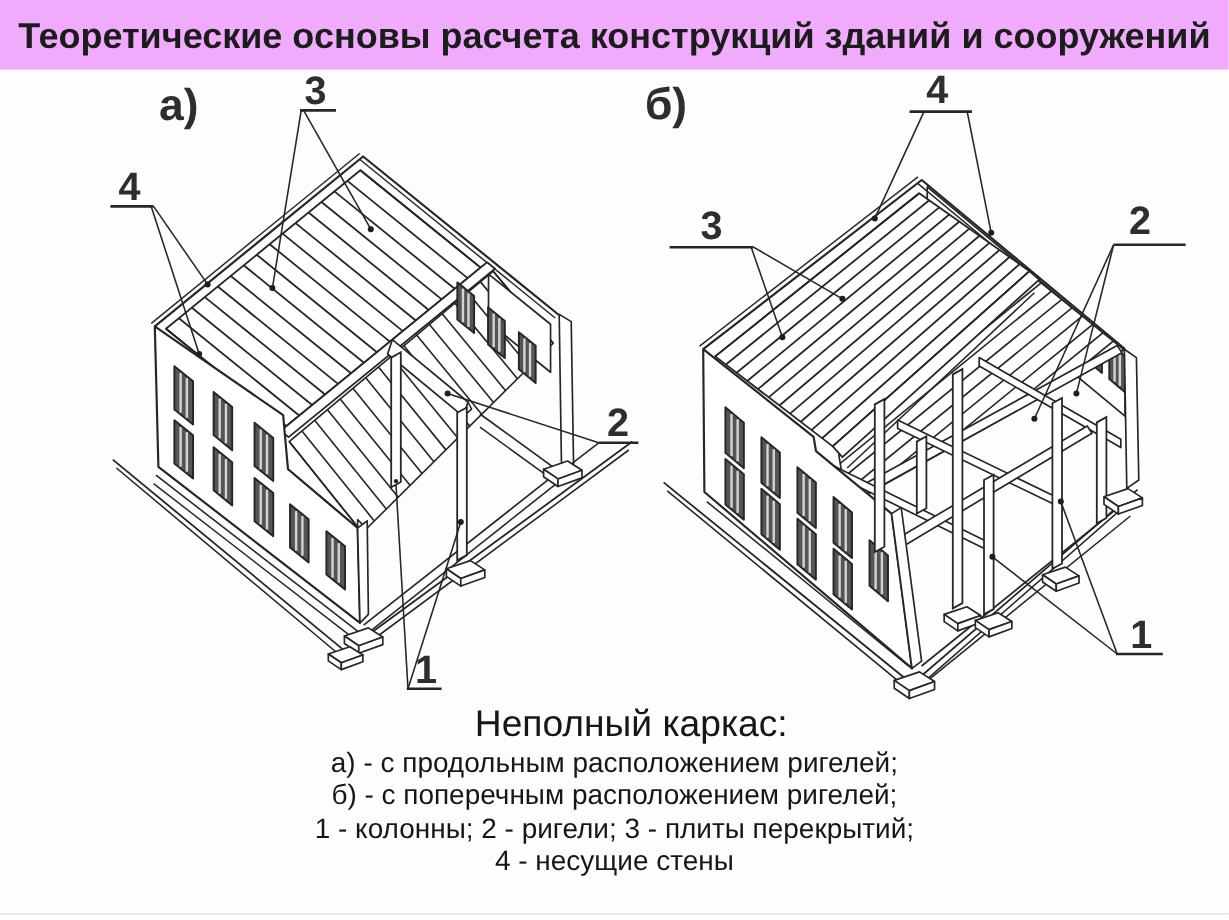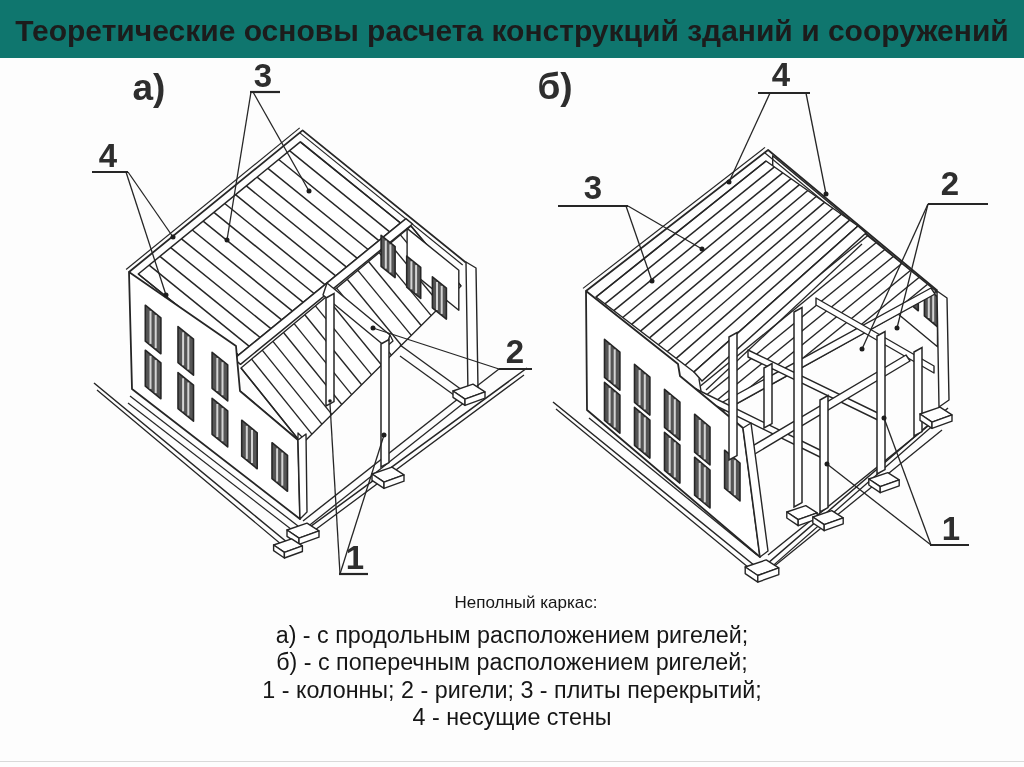--- a/index.html
+++ b/index.html
@@ -1,18 +1,18 @@
 <!DOCTYPE html>
 <html><head><meta charset="utf-8">
 <style>
   html,body { margin:0; padding:0; width:1024px; height:767px; background:#fff;
               font-family:"Liberation Sans", sans-serif; overflow:hidden; }
   .slide { position:relative; width:1024px; height:767px; background:#fdfdfd; }
   .titlebar { position:absolute; left:0; top:0; width:1024px; height:58px;
-              background:#0f766e; display:flex; align-items:center; justify-content:center; }
+              background:#f0abfc; display:flex; align-items:center; justify-content:center; }
   .titlebar span { font-size:30px; font-weight:bold; color:#1c1c1c; white-space:nowrap; padding-top:3px; }
   .caption { position:absolute; left:0; top:589px; width:1024px; text-align:center;
              color:#161616; font-size:23.3px; line-height:27.5px; }
   .botline { position:absolute; left:0; top:761px; width:1024px; height:1px; background:#d9d9d9; }
 </style></head>
 <body>
 <div class="slide">
 
   <div class="titlebar">
       <span>Теоретические основы расчета конструкций зданий и сооружений</span>
@@ -322,20 +322,20 @@
 <line x1="930.0" y1="545.0" x2="969.0" y2="545.0" stroke="#262626" stroke-width="2.2"></line>
 <line x1="931.0" y1="545.0" x2="884.0" y2="418.0" stroke="#262626" stroke-width="1.3"></line>
 <circle cx="884.0" cy="418.0" r="2.5" fill="#1d1d1d"></circle>
 <line x1="931.0" y1="545.0" x2="827.0" y2="464.0" stroke="#262626" stroke-width="1.3"></line>
 <circle cx="827.0" cy="464.0" r="2.5" fill="#1d1d1d"></circle>
 
 <text x="555" y="99" font-weight="bold" font-size="37" fill="#2e2e2e" text-anchor="middle">б)</text>
     </g>
   </svg>
 
-  <div class="caption"><div style="margin-bottom:5px; font-size:17px;padding-left:28px;">Неполный каркас:</div>
+  <div class="caption"><div style="margin-bottom:5px; font-size:31px;padding-left:28px;">Неполный каркас:</div>
 а) - с продольным расположением ригелей;<br>
 б) - с поперечным расположением ригелей;<br>
 1 - колонны; 2 - ригели; 3 - плиты перекрытий;<br>
 4 - несущие стены</div>
 
   <div class="botline"></div>
 </div>
 
 </body></html>

